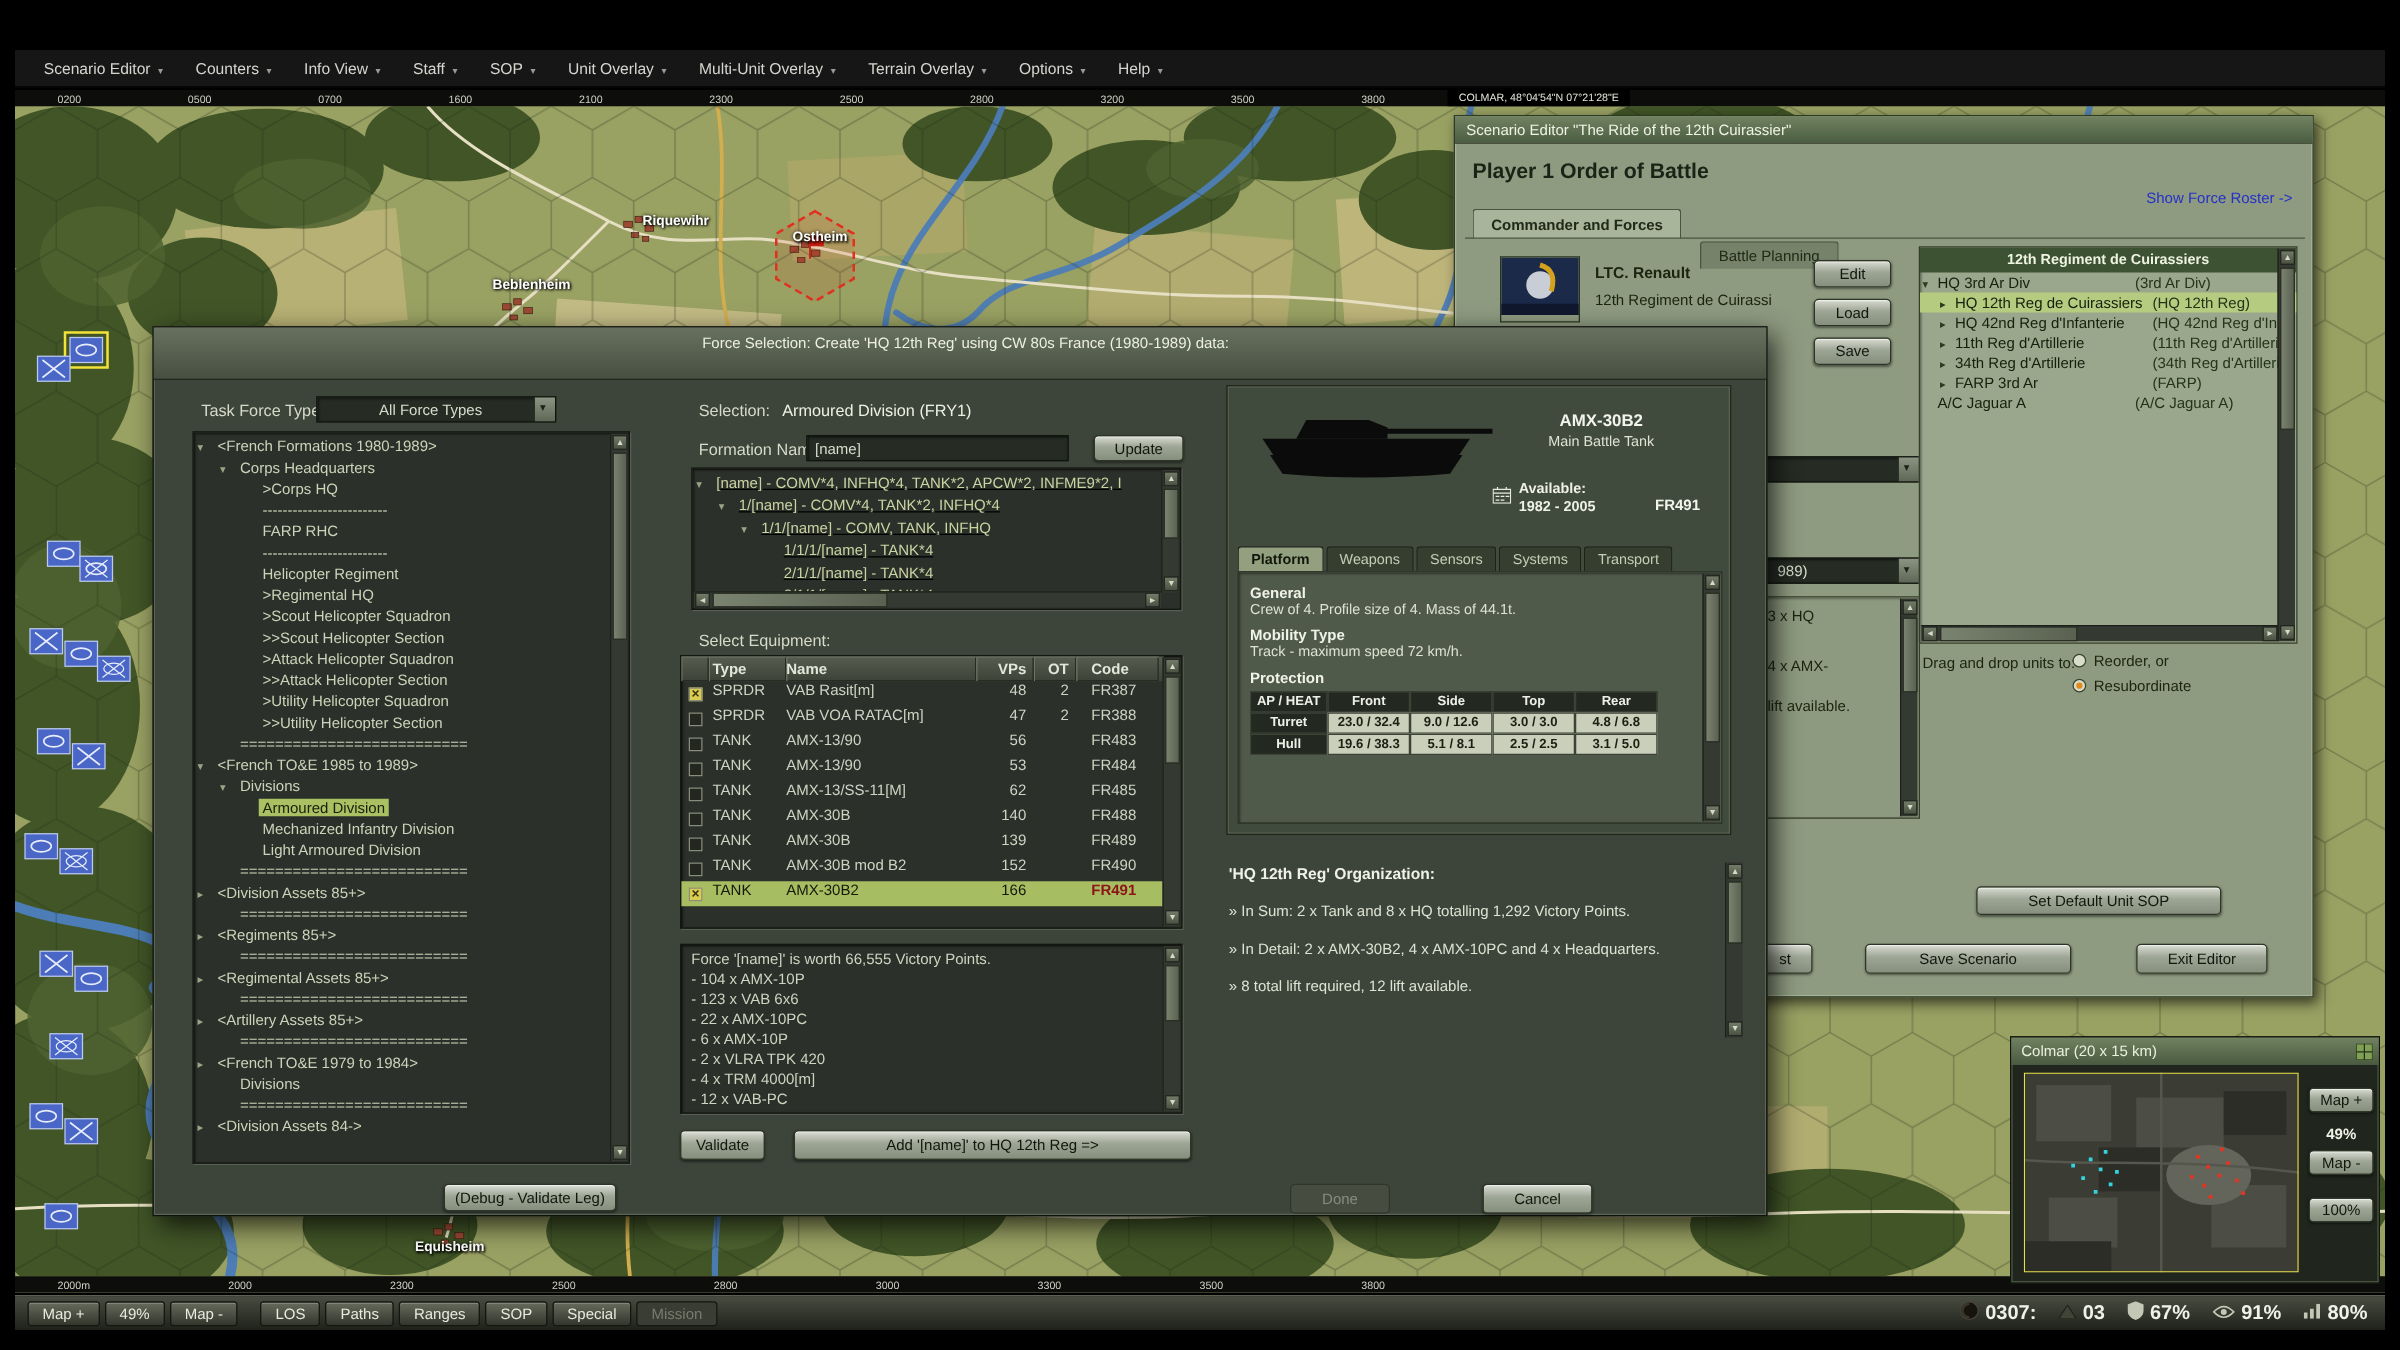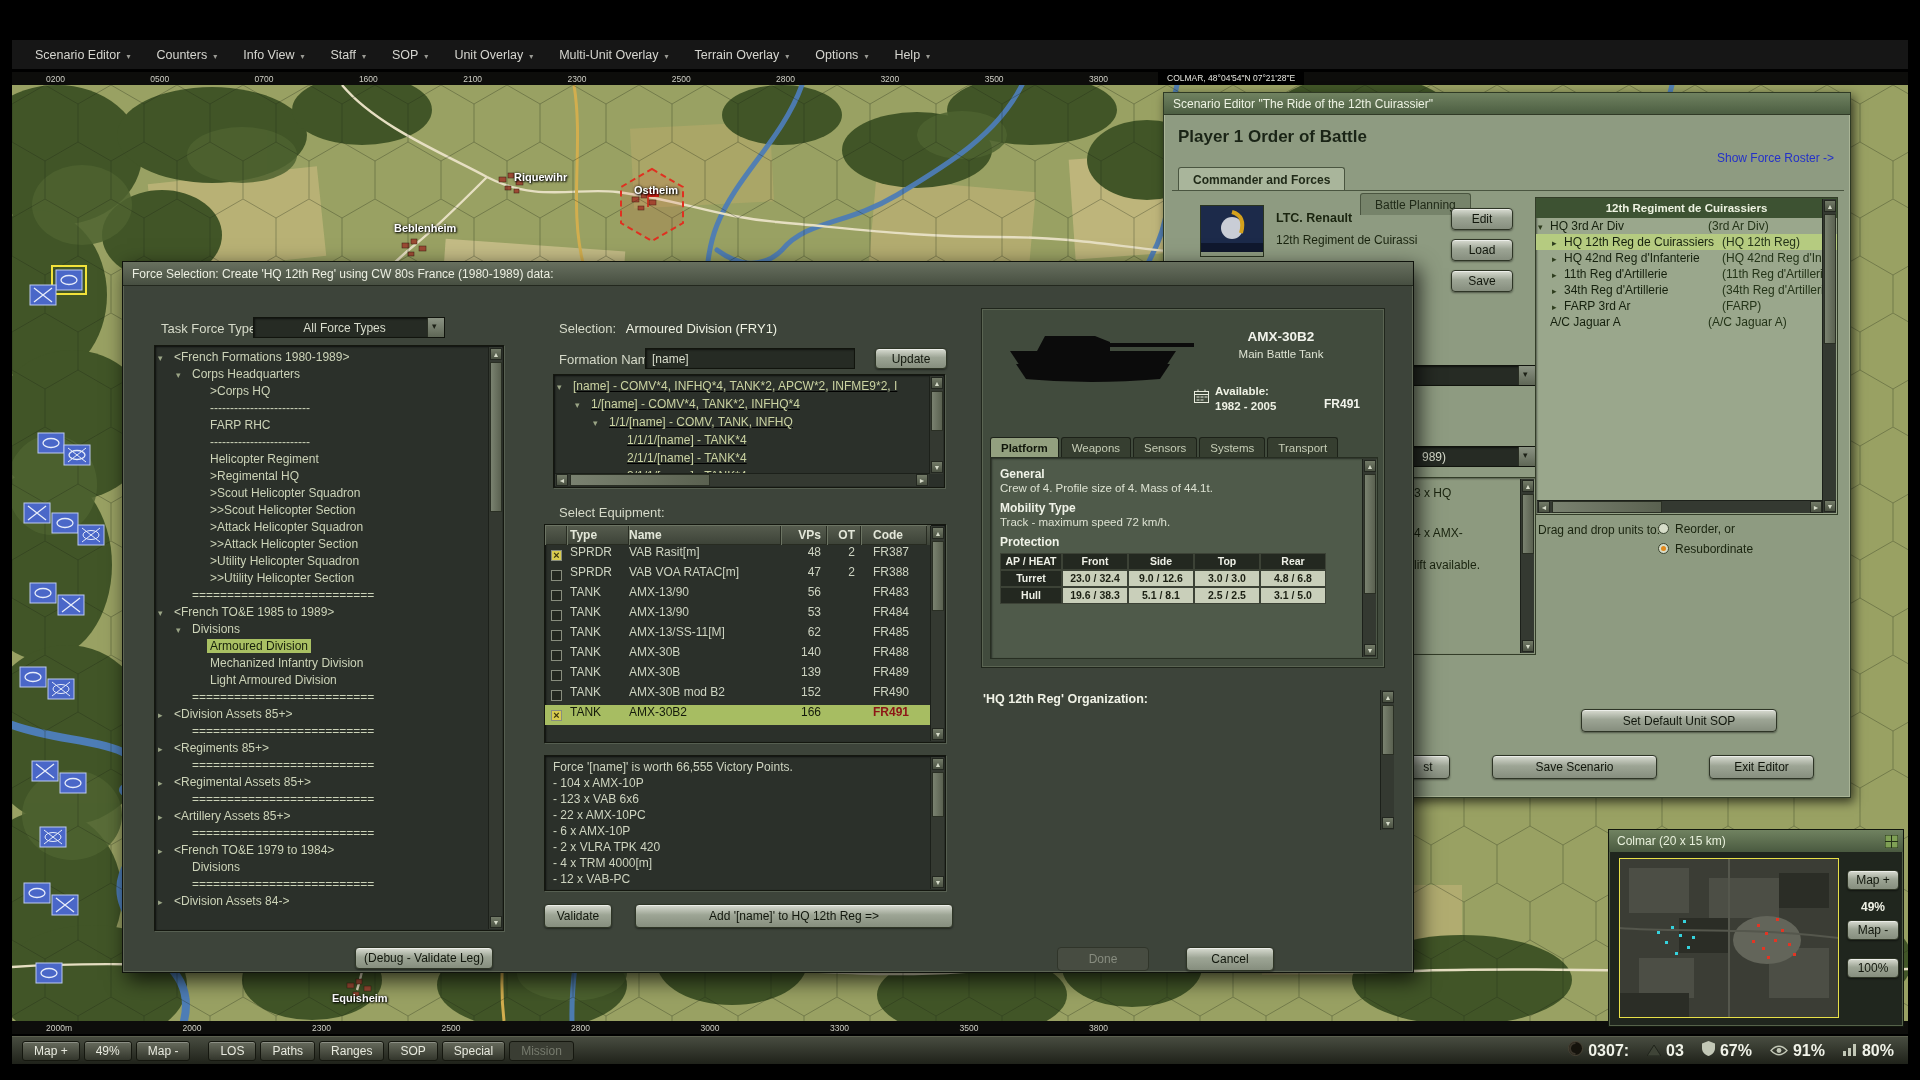--- a/index.html
+++ b/index.html
@@ -81,21 +81,21 @@
   .oitem.d0::before { left:2px; } .oitem.d1::before { left:16px; }
   .oitem.selected { background:#b5cb80; }
   .oitem .onm { display:inline-block; min-width:158px; }
   .oitem .otg { color:#243418; }
 
   .frag-box { position:absolute; background:#8d9a7f; border:1px solid #333d28; box-shadow:inset 1px 1px 2px rgba(0,0,0,.4); }
   .frag-line { position:absolute; font-size:12px; color:#1a240f; white-space:nowrap; }
 
   
   #dialog { left:122px; top:261px; width:1292px; height:712px; background:#3d443a; border:1px solid #0f120c; box-shadow:inset 0 0 0 1px #5c6454, 5px 7px 20px rgba(0,0,0,.75); z-index:20; }
-  #dlg-title { height:24px; background:linear-gradient(#68705f,#474f41); color:#ecefe2; font-size:12px; line-height:24px; padding-left:9px; border-bottom:1px solid #23281e; cursor:move; }
+  #dlg-title { height:42px; background:linear-gradient(#68705f,#474f41); color:#ecefe2; font-size:12px; line-height:24px; padding-left:9px; border-bottom:1px solid #23281e; cursor:move;text-align:center; }
 
   .eq-head { display:flex; height:20px; background:linear-gradient(#575d4f,#3c4237); color:#e3e7d9; font-size:12px; font-weight:bold; margin-right:14px; }
   .eq-head span { line-height:20px; box-shadow:inset 1px 1px 0 #6c7463, inset -1px -1px 0 #272b21; }
   .eq-row { display:flex; height:20px; font-size:12px; color:#ced4c2; margin-right:14px; cursor:pointer; }
   .eq-row.selected { background:#a7bd62; color:#141a0a; }
   .eq-row.selected .c-code { color:#8c1616; font-weight:bold; }
   .c-check { width:22px; display:flex; align-items:center; justify-content:center; }
   .c-type { width:62px; padding-left:3px; }
   .c-name { width:152px; }
   .c-vps { width:46px; text-align:right; padding-right:6px; }
@@ -772,28 +772,34 @@
         <div class="vscroll">
           <i class="sarr up">▲</i>
           <i class="thumb" style="top:15px; height:120px;"></i>
           <i class="sarr dn">▼</i>
         </div>
       </div>
     </div>
 
     <div id="org-block">
       <div class="org-title">'HQ 12th Reg' Organization:</div>
+      <div>
+
+      <div class="org-line"><span>» In Sum: 2 x Tank and 8 x HQ totalling 1,292 Victory Points.</span></div>
+          <div class="org-line"><span>» In Detail: 2 x AMX-30B2, 4 x AMX-10PC and 4 x Headquarters.</span></div>
+          <div class="org-line"><span>» 8 total lift required, 12 lift available.</span></div>
+        </div>
     </div>
     <div class="vscroll" style="left:1257px; top:428px; width:14px; height:140px; right:auto; bottom:auto;">
       <i class="sarr up">▲</i>
       <i class="thumb" style="top:15px; height:50px;"></i>
       <i class="sarr dn">▼</i>
     </div>
 
-    <button class="btn disabled" style="left:934px; top:685px; width:92px; height:24px;">Done</button>
+    <button class="btn disabled" style="left:909px; top:685px; width:80px; height:24px;">Done</button>
     <button class="btn" style="left:1063px; top:685px; width:88px; height:24px;">Cancel</button>
   </div>
 
   <div id="minimap" class="abs">
     <div id="mm-title">
       <span>Colmar (20 x 15 km)</span>
       <span class="mm-ic">
         <svg width="13" height="13">
             <rect width="13" height="13" fill="#7fa055" stroke="#243018"></rect>
             <path d="M0 6.5 H13 M6.5 0 V13" stroke="#243018"></path>

